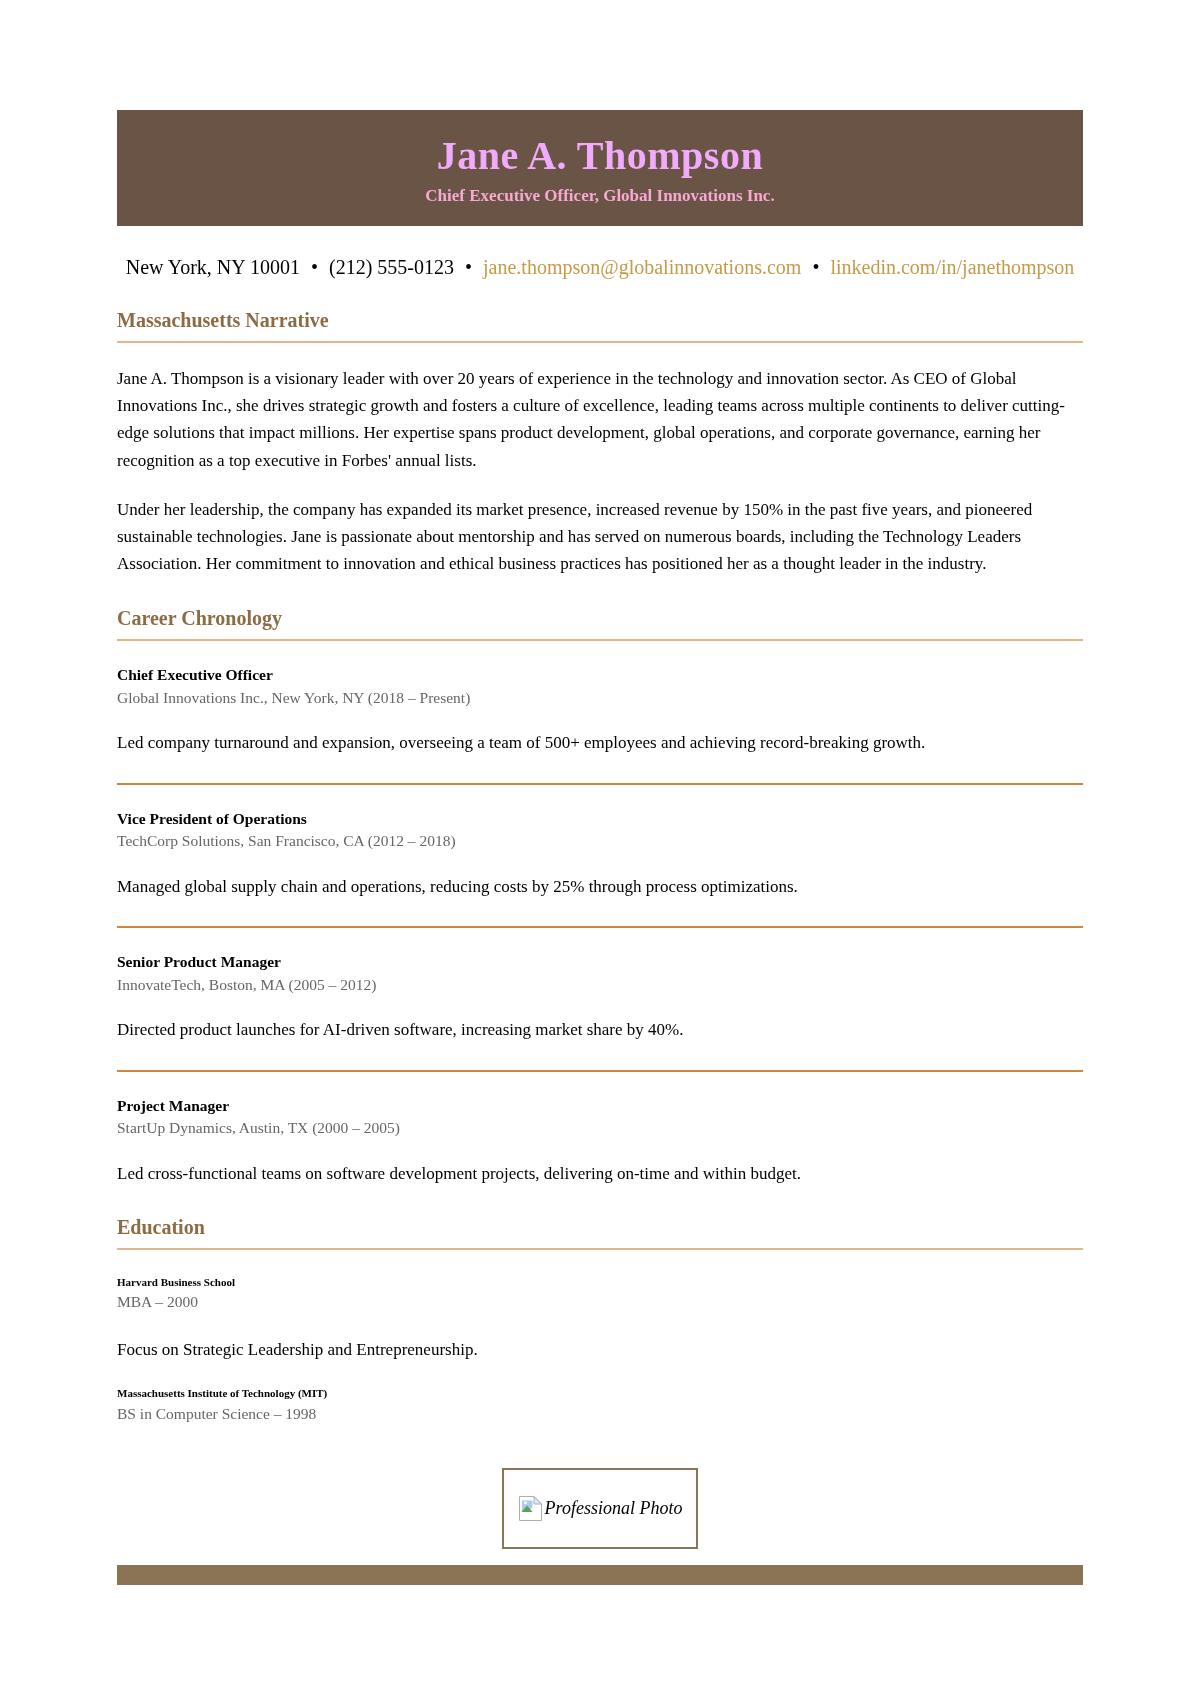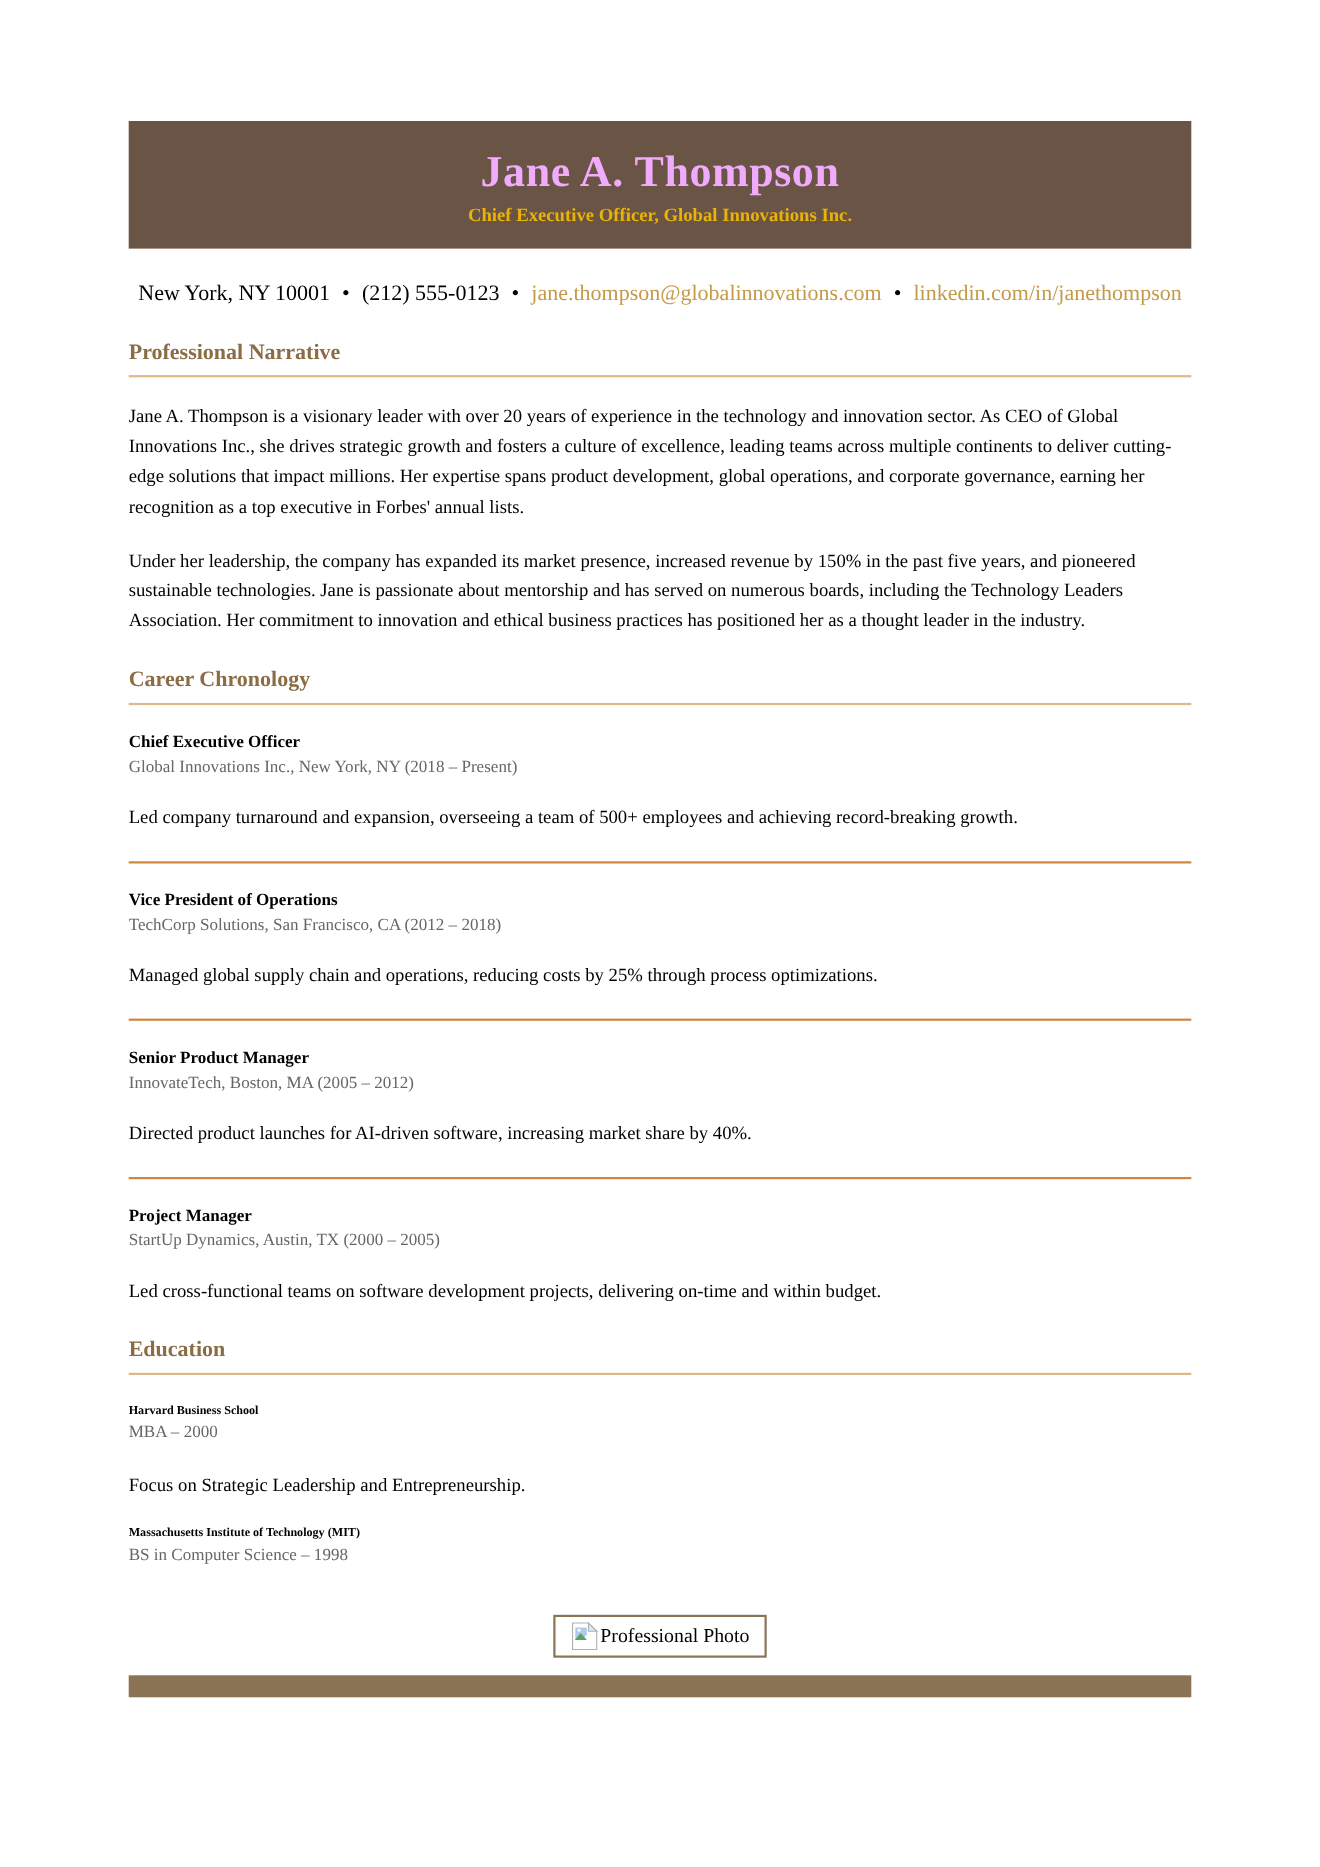--- a/index.html
+++ b/index.html
@@ -26,21 +26,21 @@
   .banner h1 {
     margin: 0;
     color: #f0abfc;
     font-size: 40px;
     font-weight: 700;
     letter-spacing: 0.5px;
     line-height: 1.1;
   }
   .banner .subtitle {
     margin-top: 8px;
-    color: #eab308;
+    color: #f9a8d4;
     font-size: 17px;
     font-weight: 700;
   }
 
   
   .contact {
     margin-top: 30px;
     text-align: center;
     font-size: 20px;
     color: #000000;
@@ -101,21 +101,22 @@
   .edu-desc { margin-top: 26px; font-size: 17px; line-height: 1.4; }
 
   
   .photo-wrap { margin-top: 44px; text-align: center; }
   .photo-box {
     display: inline-flex;
     align-items: center;
     justify-content: center;
     border: 2px solid #8b7355;
     background: #ffffff;
-    padding: 4px 14px;
+    padding: 25px 14px;
+    font-style: italic;
   }
   .photo-box svg { display: inline-block; vertical-align: middle; }
   .photo-alt {
     font-size: 18px;
     color: #000000;
     margin-left: 2px;
   }
 
   
   .footer-bar {
@@ -139,21 +140,21 @@
       <span>New York, NY 10001</span>
       <span class="sep">•</span>
       <span>(212) 555-0123</span>
       <span class="sep">•</span>
       <a class="gold">jane.thompson@globalinnovations.com</a>
       <span class="sep">•</span>
       <a class="gold">linkedin.com/in/janethompson</a>
     </div>
 
     <section>
-      <h2 class="section-heading">Professional Narrative</h2>
+      <h2 class="section-heading">Massachusetts Narrative</h2>
       <p class="narrative">Jane A. Thompson is a visionary leader with over 20 years of experience in the technology and innovation sector. As CEO of Global Innovations Inc., she drives strategic growth and fosters a culture of excellence, leading teams across multiple continents to deliver cutting-edge solutions that impact millions. Her expertise spans product development, global operations, and corporate governance, earning her recognition as a top executive in Forbes' annual lists.</p>
       <p class="narrative">Under her leadership, the company has expanded its market presence, increased revenue by 150% in the past five years, and pioneered sustainable technologies. Jane is passionate about mentorship and has served on numerous boards, including the Technology Leaders Association. Her commitment to innovation and ethical business practices has positioned her as a thought leader in the industry.</p>
     </section>
 
     <section>
       <h2 class="section-heading">Career Chronology</h2>
 
       <div>
         <div class="entry-title">Chief Executive Officer</div>
         <div class="entry-meta">Global Innovations Inc., New York, NY (2018 – Present)</div>

